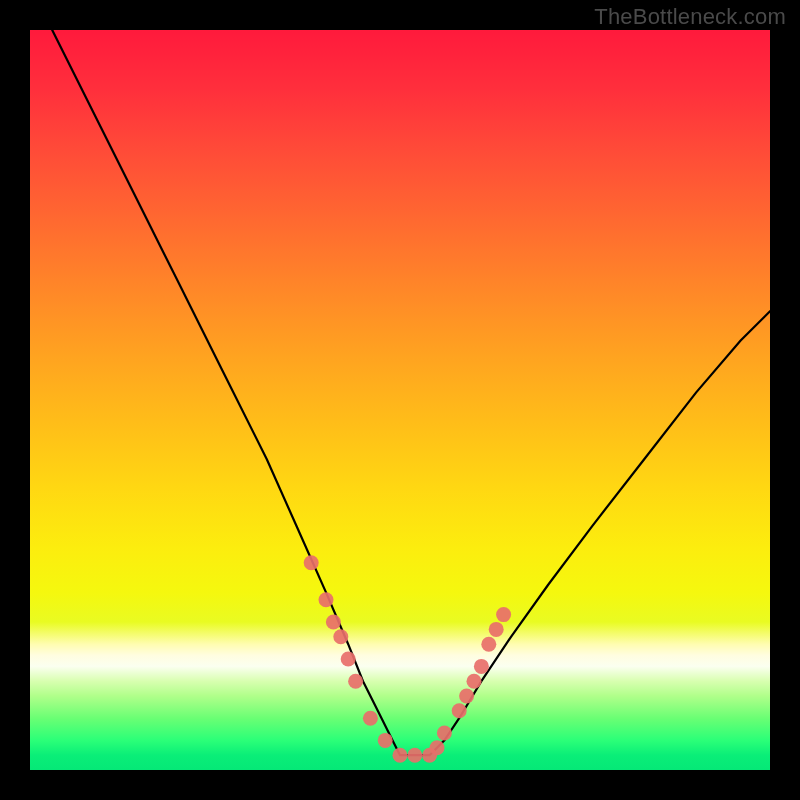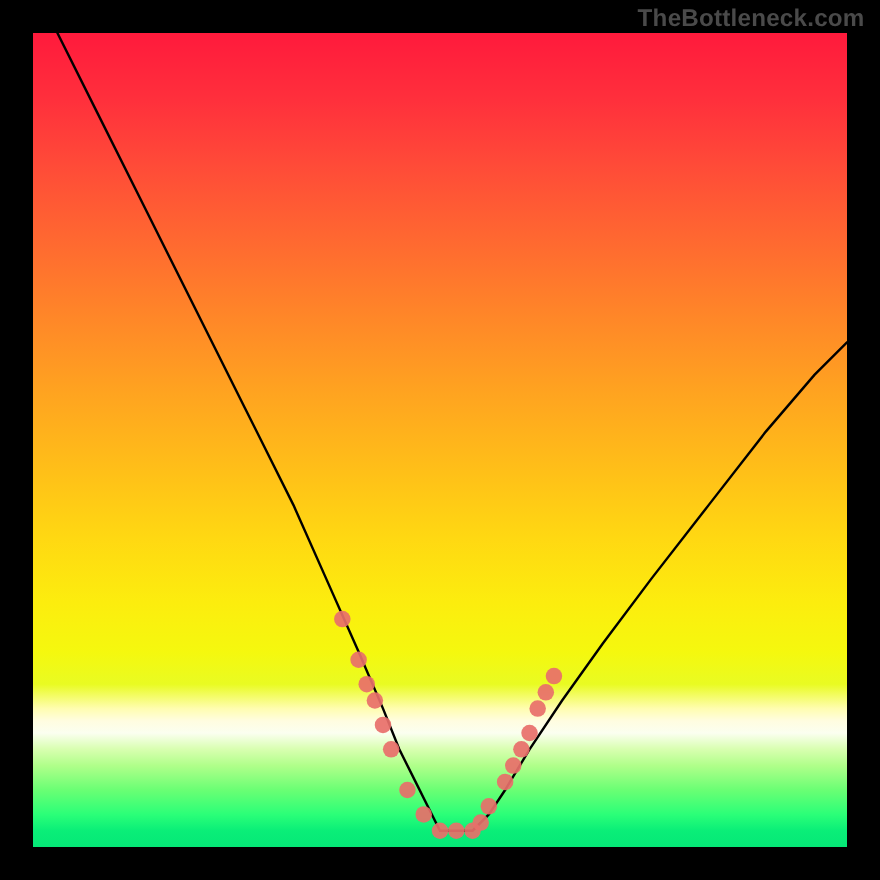--- a/index.html
+++ b/index.html
@@ -10,21 +10,21 @@
     position: relative;
     overflow: hidden;
     font-family: Arial, Helvetica, sans-serif;
   }
   .watermark {
     position: absolute;
     top: 4px;
     right: 14px;
     color: #4a4a4a;
     font-size: 22px;
-    font-weight: 700;
+    font-weight: 400;
     z-index: 10;
     letter-spacing: 0.2px;
   }
   .plot-area {
     position: absolute;
     left: 30px;
     top: 30px;
     width: 740px;
     height: 740px;
     overflow: hidden;

